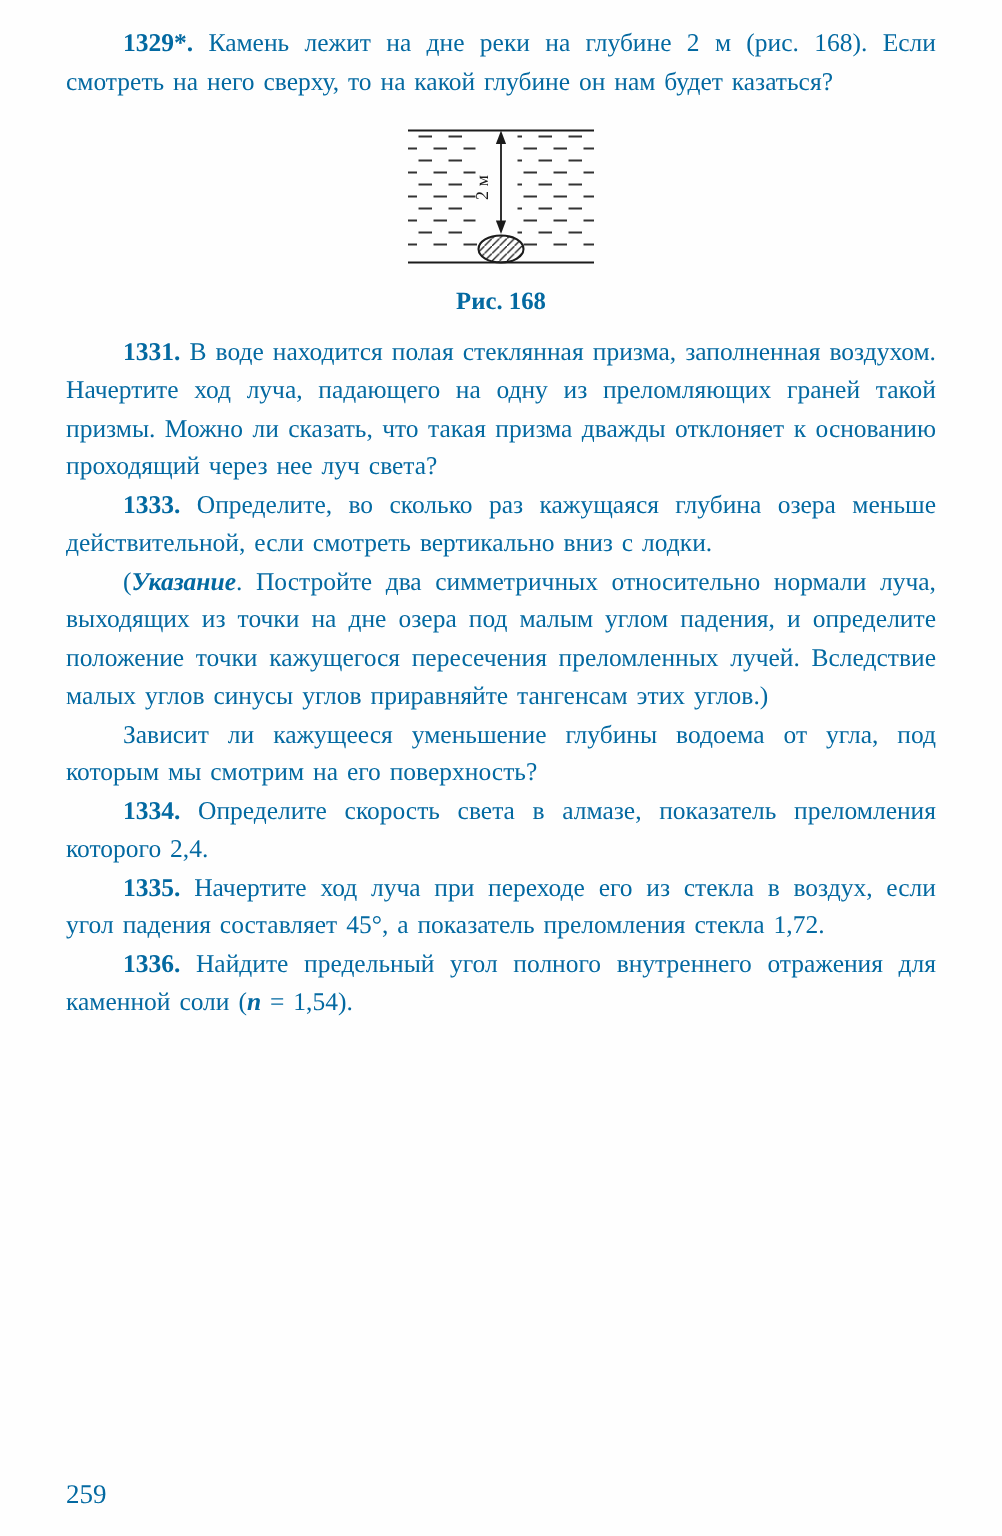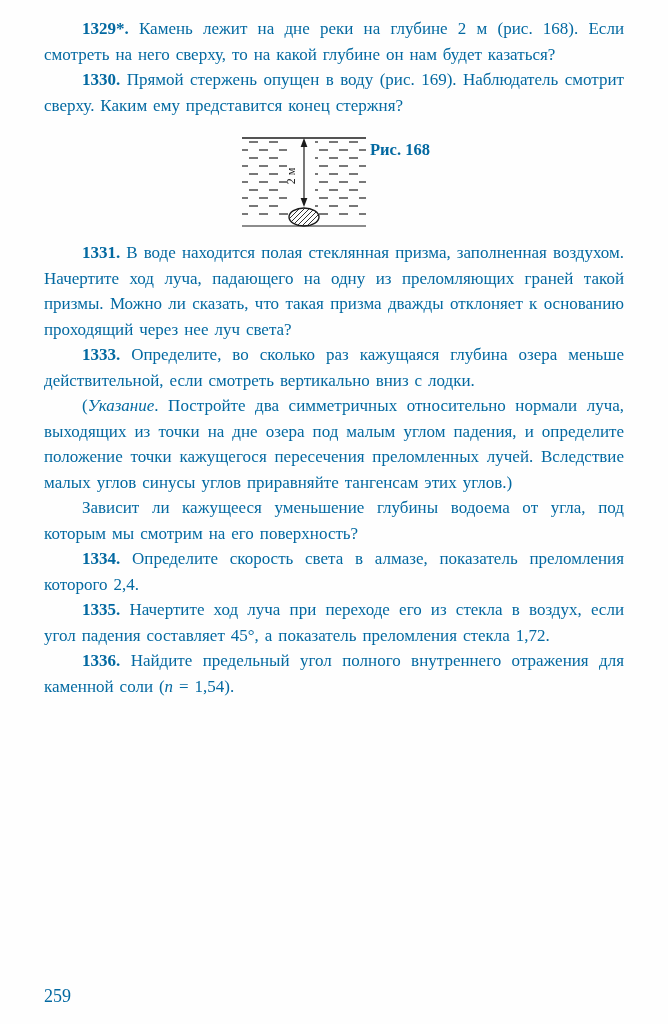--- a/index.html
+++ b/index.html
@@ -21,33 +21,33 @@
     overflow: hidden;
   }
   .text-block { text-align: justify; }
   .para {
     margin: 0;
     text-indent: 38px;
     text-align: justify;
     word-spacing: 0.10em;
   }
   .para b { font-weight: 700; }
-  .para i { font-style: italic; }
+  .para i { font-style: italic; font-weight: bold; }
   .figures-row {
     display: flex;
     justify-content: center;
     align-items: flex-end;
     gap: 150px;
     margin: 12px 0 8px 0;
   }
   figure {
     margin: 0;
     display: flex;
-    flex-direction: row;
-    align-items: flex-start;
+    flex-direction: column;
+    align-items: center;
   }
   figcaption {
     font-weight: 700;
     font-size: 16.5px;
     margin-top: 8px;
     text-align: center;
   }
   .page-number {
     position: absolute;
     left: 44px;
@@ -56,21 +56,20 @@
   }
   svg { display: block; }
 </style>
 </head>
 <body>
 
 <div class="page">
 
   <div class="text-block" id="paras-top">
       <p class="para"><b>1329*.</b><span> Камень лежит на дне реки на глубине 2 м (рис. 168). Если смотреть на него сверху, то на какой глубине он нам будет казаться?</span></p>
-      <p class="para"><b>1330.</b><span> Прямой стержень опущен в воду (рис. 169). Наблюдатель смотрит сверху. Каким ему представится конец стержня?</span></p>
     </div>
 
   <div class="figures-row">
 
     <figure>
       <svg width="132" height="102" viewBox="0 0 132 102">
         <defs>
           <pattern id="wd" width="20" height="16" patternUnits="userSpaceOnUse">
             <line x1="1" y1="4" x2="10" y2="4" stroke="#1b1b1b" stroke-width="1.2"></line>
             <line x1="11" y1="12" x2="20" y2="12" stroke="#1b1b1b" stroke-width="1.2"></line>

